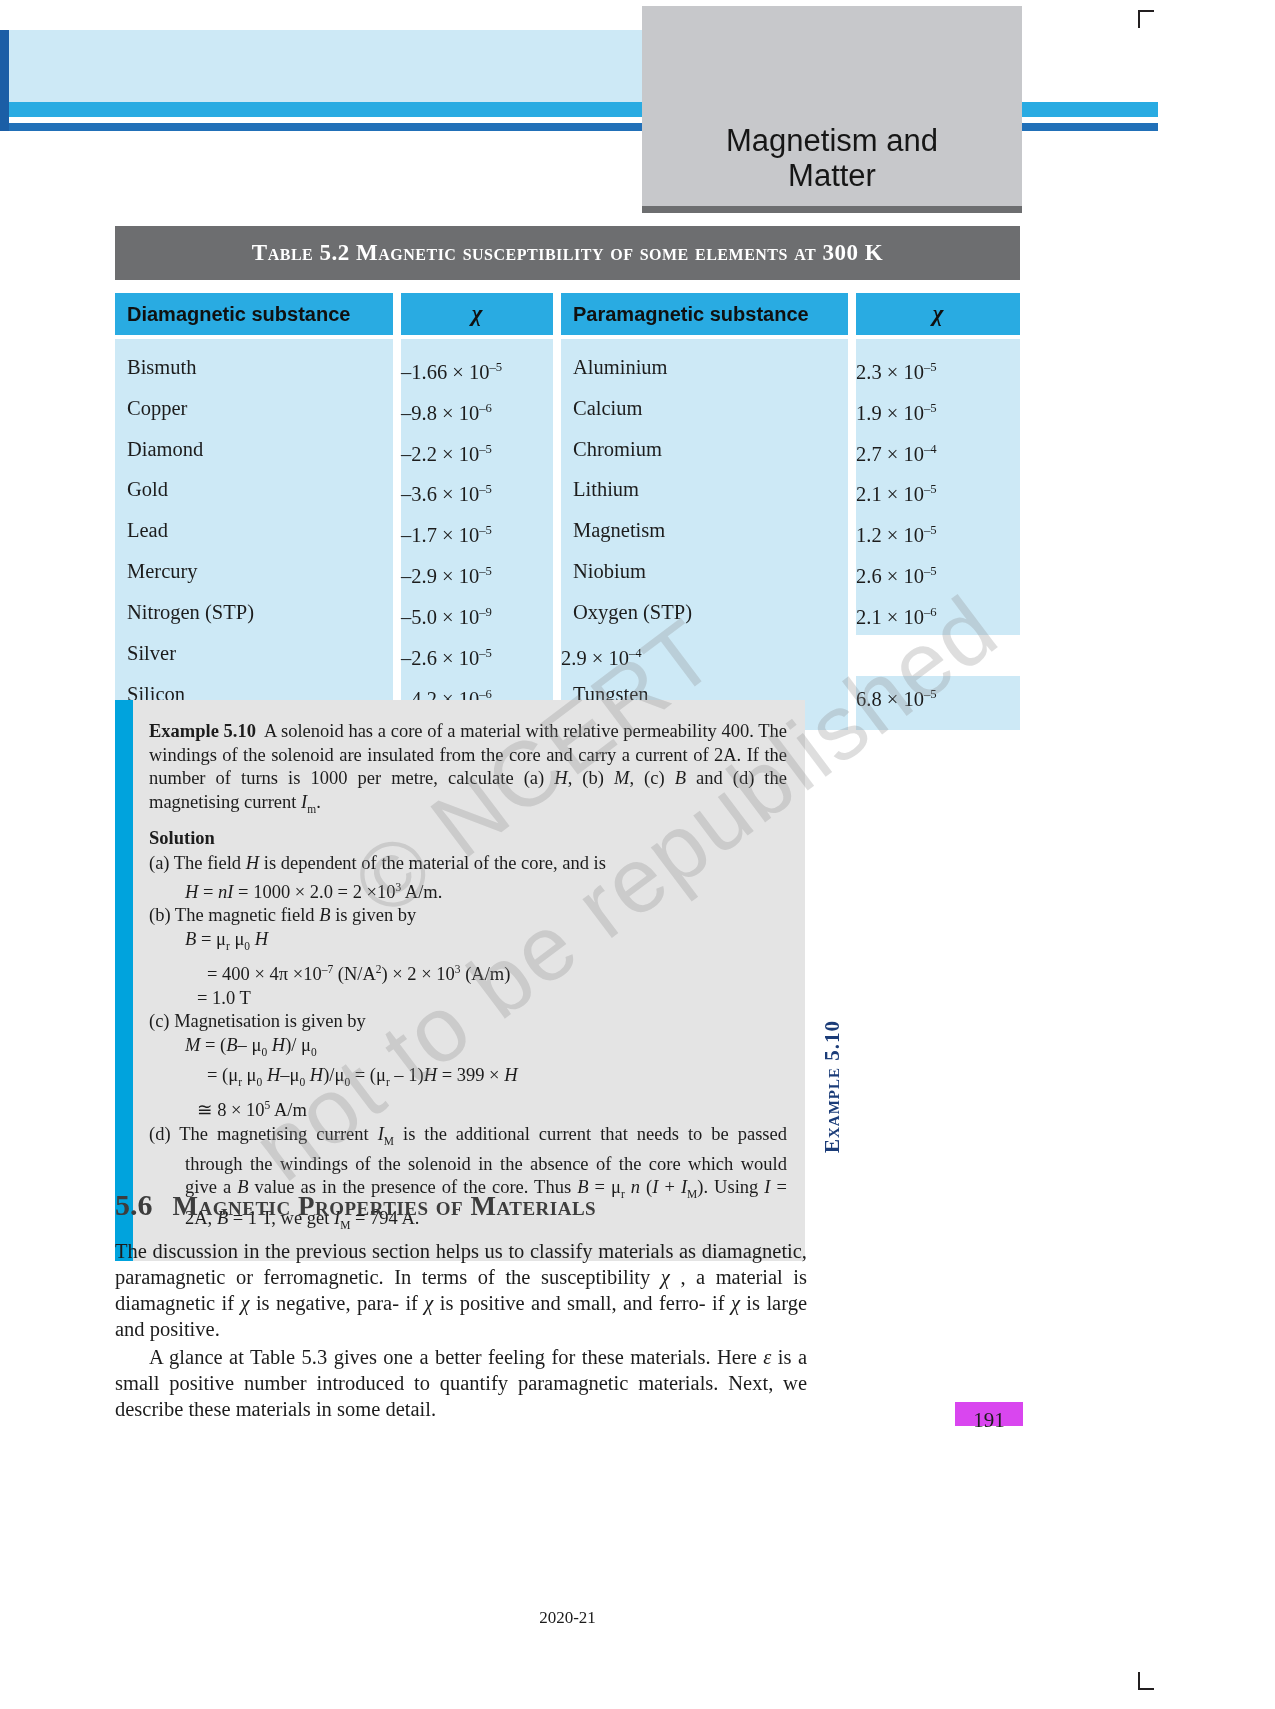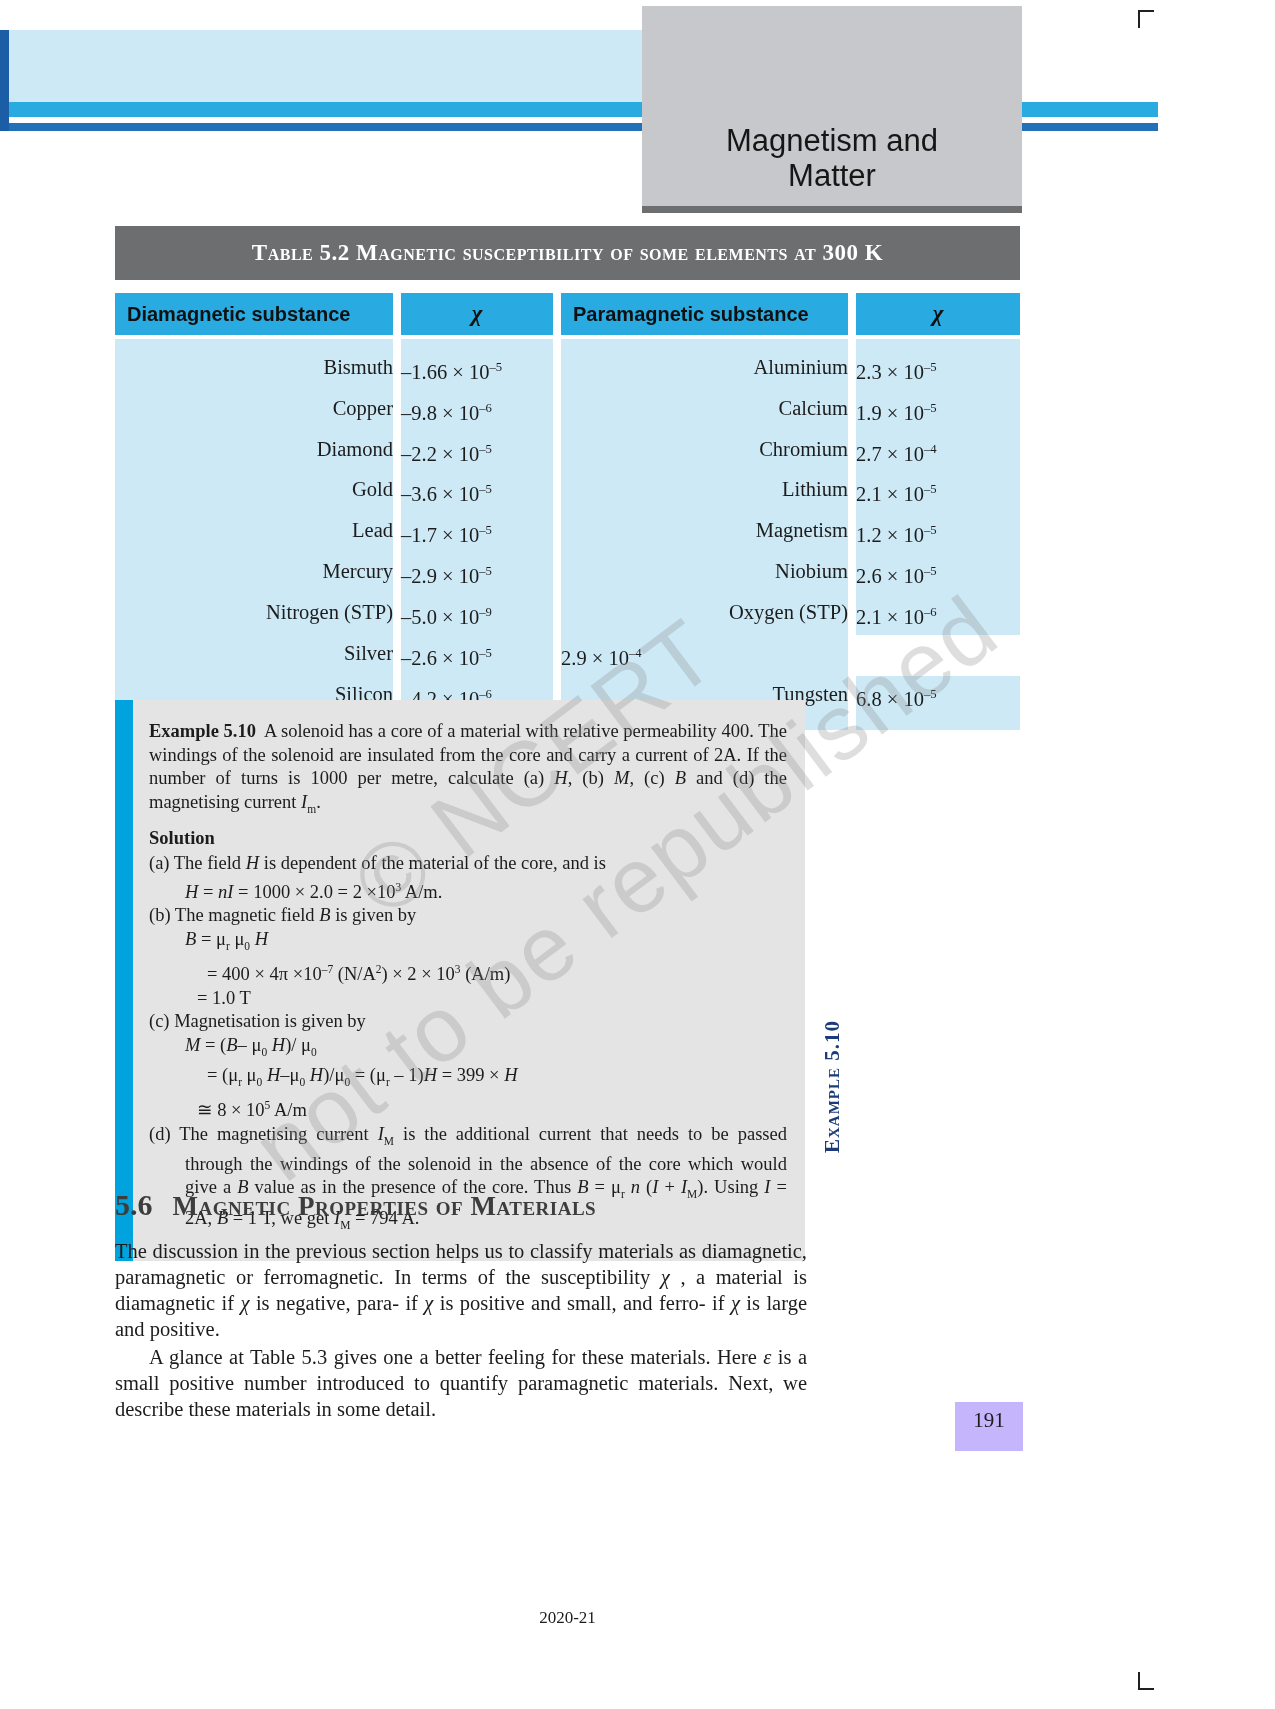--- a/index.html
+++ b/index.html
@@ -42,21 +42,21 @@
     display:grid; grid-template-columns:278px 152px 287px 164px; column-gap:8px;
   }
   .t-head .th {
     background:#29abe2; height:42px; line-height:42px;
     font-family:"Liberation Sans", sans-serif; font-weight:bold; font-size:20px; color:#101010;
   }
   .t-head .th.name { padding-left:12px; }
   .t-head .th.chi  { text-align:center; font-family:"Liberation Serif", serif; font-style:italic; font-size:23px; }
   .t-body { position:absolute; left:115px; top:339px; width:905px; z-index:2; }
   .t-row  { display:grid; grid-template-columns:278px 152px 287px 164px; column-gap:8px; }
-  .t-row .td { background:#cde9f6; line-height:36px; font-size:20.5px;text-align:right; }
+  .t-row .td { background:#cde9f6; line-height:36px; font-size:20.5px; }
   .t-row .td.name { padding-left:12px; }
   .t-row .td.val  { text-align:left; }
   .t-row:first-child .td { padding-top:10px; }
   .t-row:last-child  .td { padding-bottom:14px; }
   sup { font-size:0.62em; vertical-align:super; }
   sub { font-size:0.62em; vertical-align:sub; }
 
   
   .example-box {
     position:absolute; left:115px; top:700px; width:690px; z-index:2;
@@ -86,22 +86,22 @@
   .section-num  { font-weight:bold; font-size:30px; }
   .section-name { font-variant:small-caps; font-weight:bold; font-size:27px; margin-left:20px; letter-spacing:0.5px; }
 
   .body-para { position:absolute; left:115px; width:692px; z-index:2;
                font-size:20.5px; line-height:26px; text-align:justify; }
   .para1 { top:1238px; }
   .para2 { top:1344px; text-indent:34px; }
 
   
   .page-num-box {
-    position:absolute; left:955px; top:1402px; width:68px; height:49px; z-index:2;
-    background:#c4b5fd; text-align:center; line-height:36px; font-size:21px;
+    position:absolute; left:955px; top:1402px; width:68px; height:24px; z-index:2;
+    background:#d946ef; text-align:center; line-height:36px; font-size:21px;
   }
   .footer { position:absolute; left:115px; top:1608px; width:905px; z-index:2;
             text-align:center; font-size:17px; }
 
   
   .watermark {
     position:absolute; left:70px; top:700px; width:1020px; z-index:5;
     transform:rotate(-37deg); text-align:center; pointer-events:none;
     font-family:"Liberation Sans", sans-serif; color:#8c8c8c; opacity:0.28;
   }

